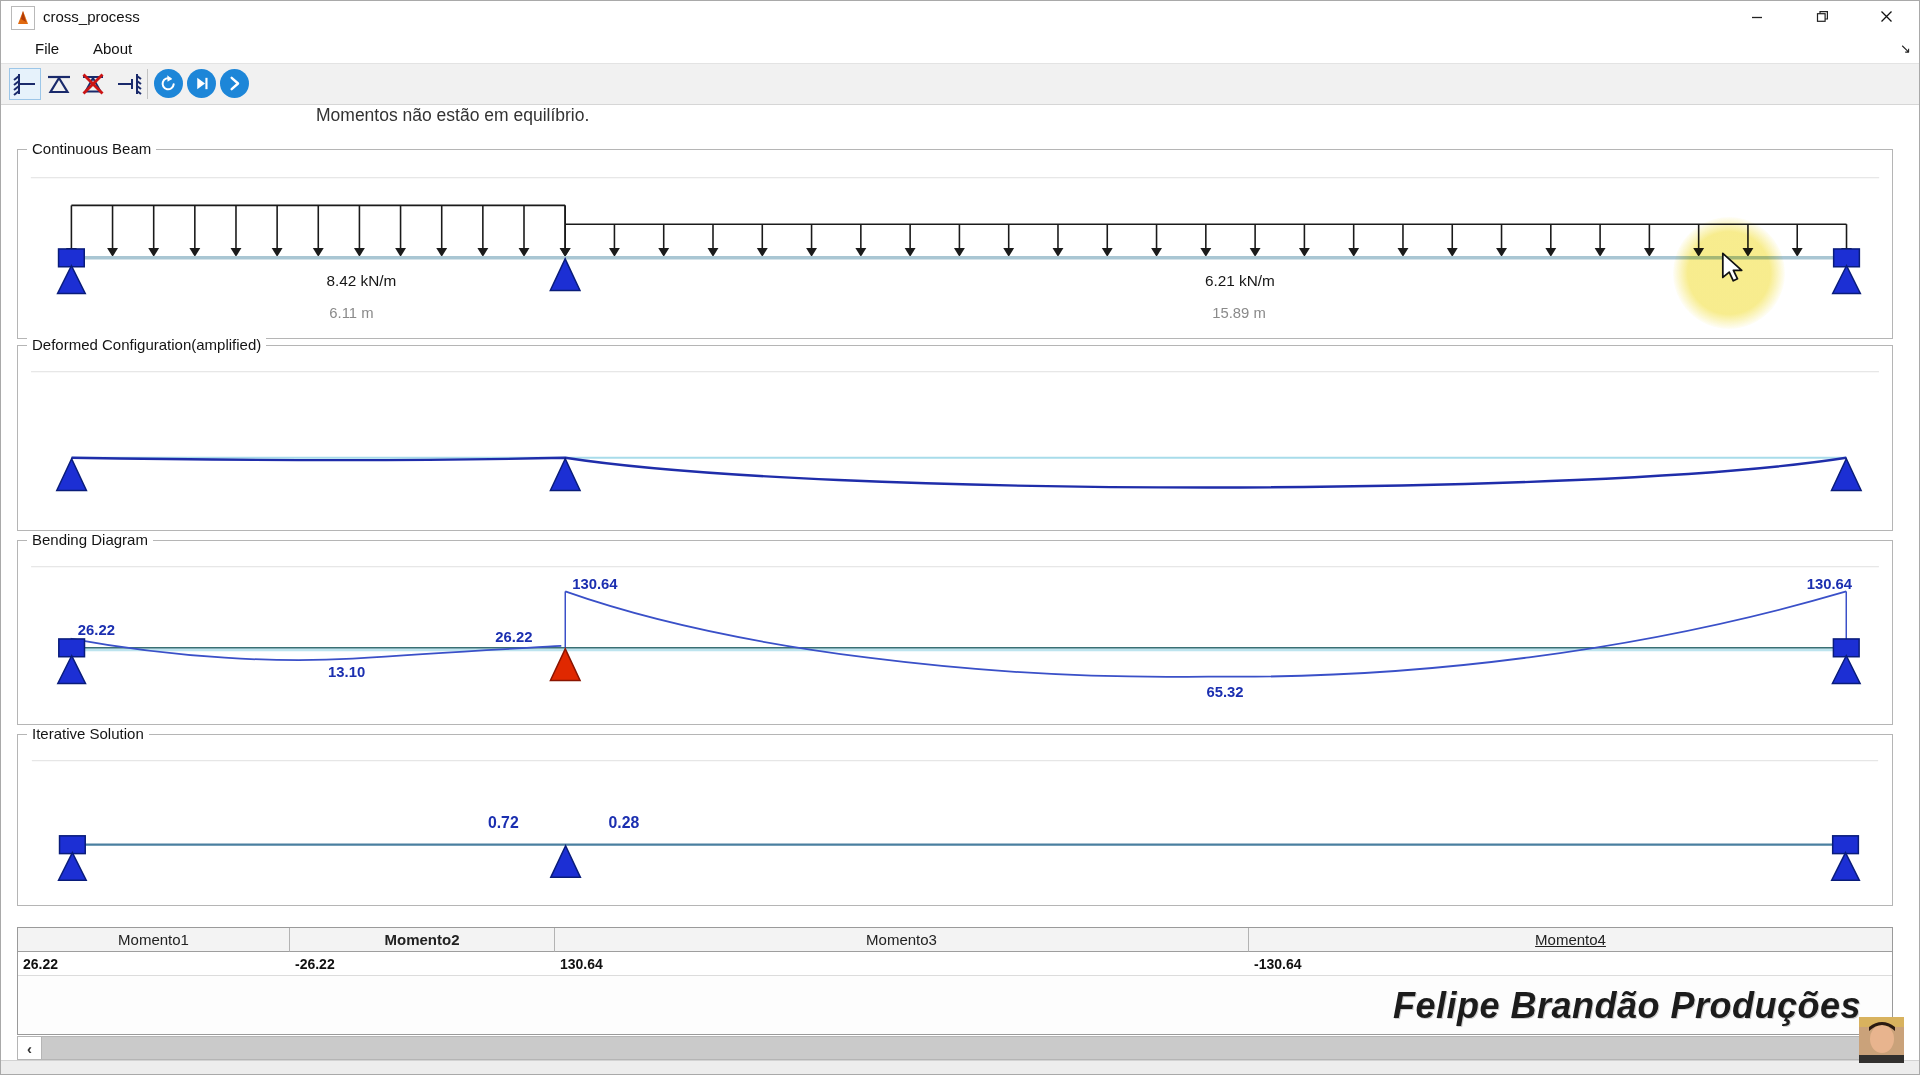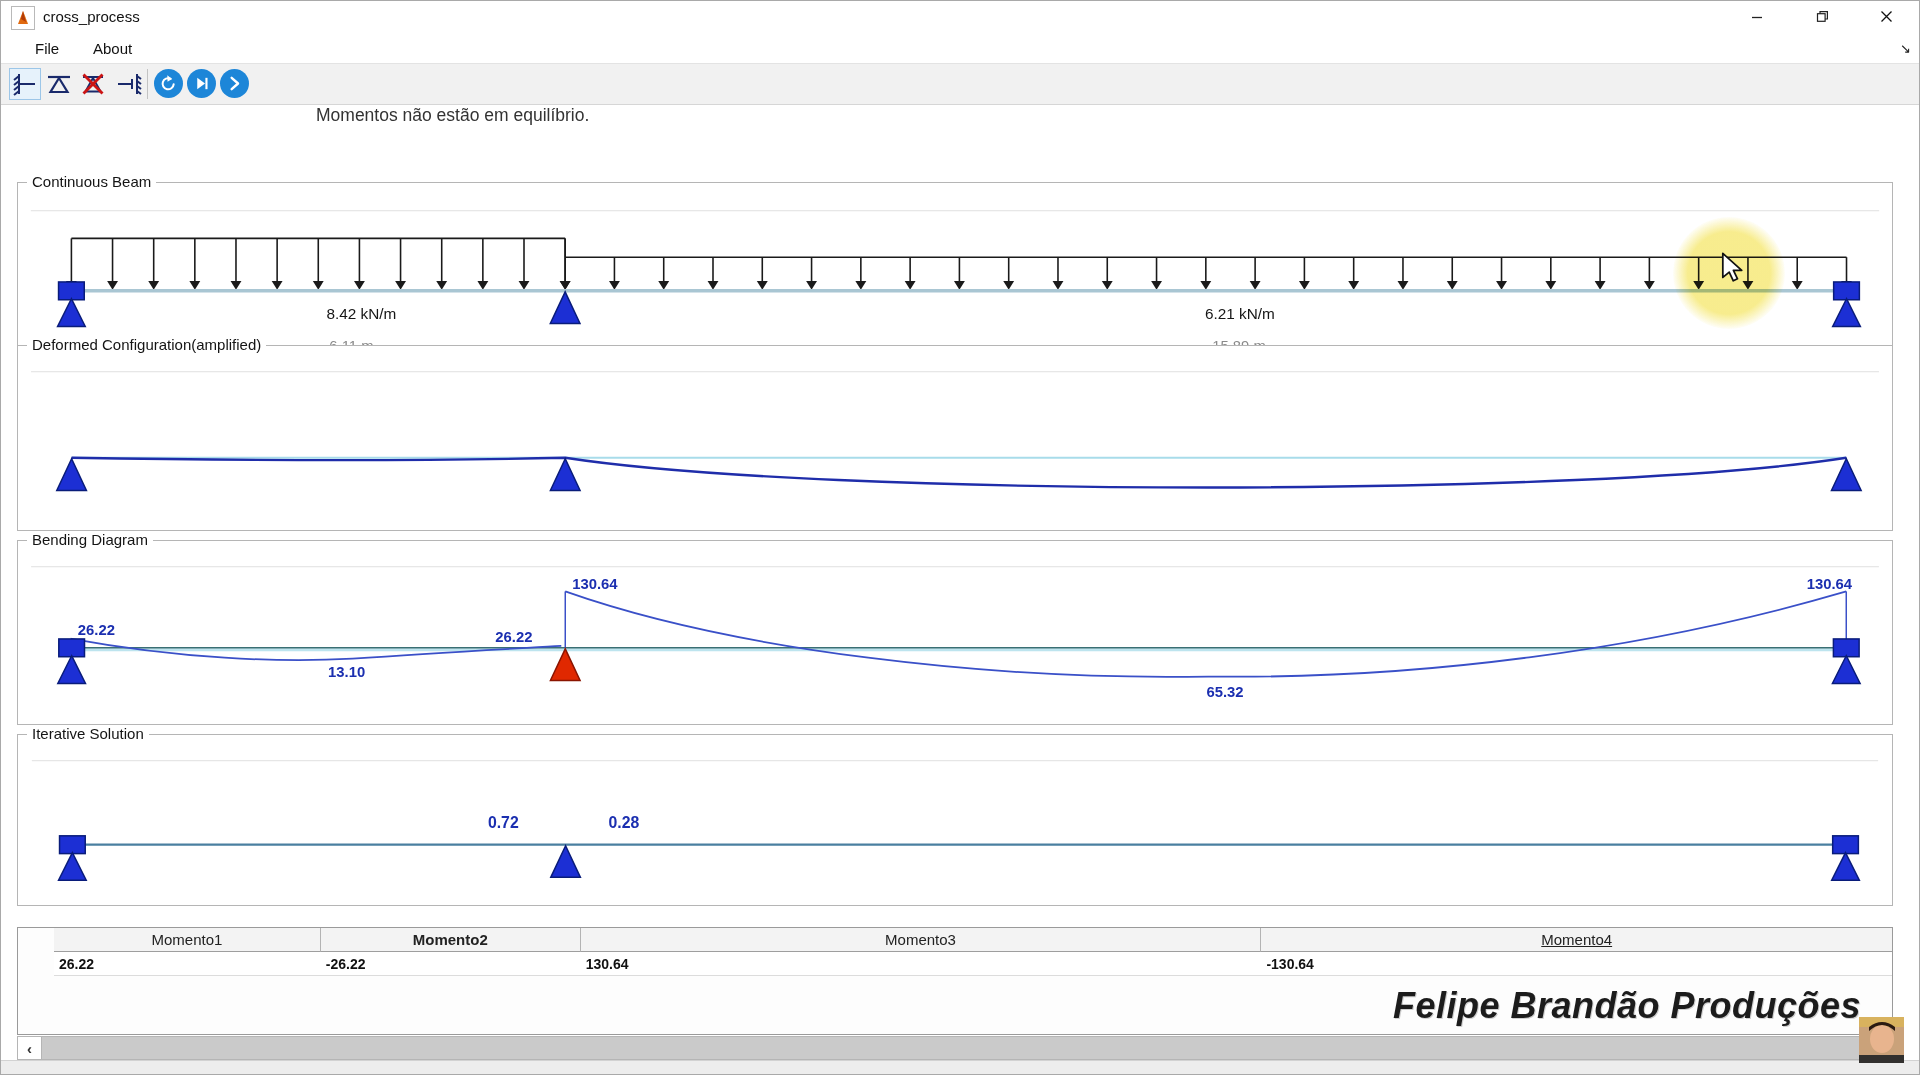--- a/index.html
+++ b/index.html
@@ -34,21 +34,21 @@
   .panel{position:absolute;left:16px;width:1876px;border:1px solid #b5b5b5;background:#fff;box-sizing:border-box;}
   .ptitle{position:absolute;top:-10px;left:9px;background:#fff;padding:0 5px;font-size:15px;color:#141414;}
   .panel svg{position:absolute;left:0;top:0;width:100%;height:100%;}
   svg text{font-family:"Liberation Sans",sans-serif;}
   .mlabel{font-size:15px;font-weight:bold;fill:#1b2fb0;}
   .dlabel{font-size:16px;font-weight:600;fill:#1b2fb0;}
   .loadlabel{font-size:15.5px;fill:#161616;}
   .dimlabel{font-size:15px;fill:#8a8a8a;}
   
   .mtable{position:absolute;left:16px;top:926px;width:1876px;height:108px;border:1px solid #9a9a9a;
-          box-sizing:border-box;background:#fdfdfd;padding-left:36px;}
+          box-sizing:border-box;background:#fdfdfd;}
   .trow{display:flex;width:100%;}
   .th{height:24px;background:#f3f3f3;border-right:1px solid #b3b3b3;border-bottom:1px solid #9e9e9e;
       box-sizing:border-box;display:flex;align-items:center;justify-content:center;font-size:15px;color:#222;}
   .th:last-child{border-right:none;}
   .td{height:24px;background:#fff;border-bottom:1px solid #dcdcdc;box-sizing:border-box;
       display:flex;align-items:center;font-size:14px;font-weight:bold;color:#111;padding-left:5px;}
   
   .watermark{position:absolute;right:58px;top:984px;font-size:36px;font-weight:bold;font-style:italic;
              color:#1c1c1c;letter-spacing:0.5px;text-shadow:1px 1px 0 #cfcfcf;}
   .avatar{position:absolute;left:1858px;top:1016px;width:45px;height:46px;z-index:40;}
@@ -163,21 +163,21 @@
     </div>
     <div class="cbtn" style="left:219px;">
       <svg width="17" height="17" viewBox="0 0 24 24">
         <path d="M8 4 L17 12 L8 20" fill="none" stroke="#fff" stroke-width="3.4" stroke-linecap="round" stroke-linejoin="round"></path>
       </svg>
     </div>
   </div>
 
   <span class="status">Momentos não estão em equilíbrio.</span>
 
-  <div class="panel" style="top:148px;height:190px;margin-top:33px;">
+  <div class="panel" style="top:148px;height:190px;">
     <span class="ptitle">Continuous Beam</span>
     <svg viewBox="16 148 1876 190">
       <line x1="20" y1="176" x2="1888" y2="176" stroke="#e0e0e0" stroke-width="1"></line>
       <g id="loads-left">
           <line x1="61" y1="204" x2="560" y2="204" stroke="#1a1a1a" stroke-width="1.6"></line>
           <line x1="61" y1="204" x2="61" y2="249" stroke="#1a1a1a" stroke-width="1.6"></line>
           <polygon points="55.5,247 66.5,247 61,256" fill="#1a1a1a"></polygon>
           <line x1="102.58333333333334" y1="204" x2="102.58333333333334" y2="249" stroke="#1a1a1a" stroke-width="1.6"></line>
           <polygon points="97.08333333333334,247 108.08333333333334,247 102.58333333333334,256" fill="#1a1a1a"></polygon>
           <line x1="144.16666666666669" y1="204" x2="144.16666666666669" y2="249" stroke="#1a1a1a" stroke-width="1.6"></line>

